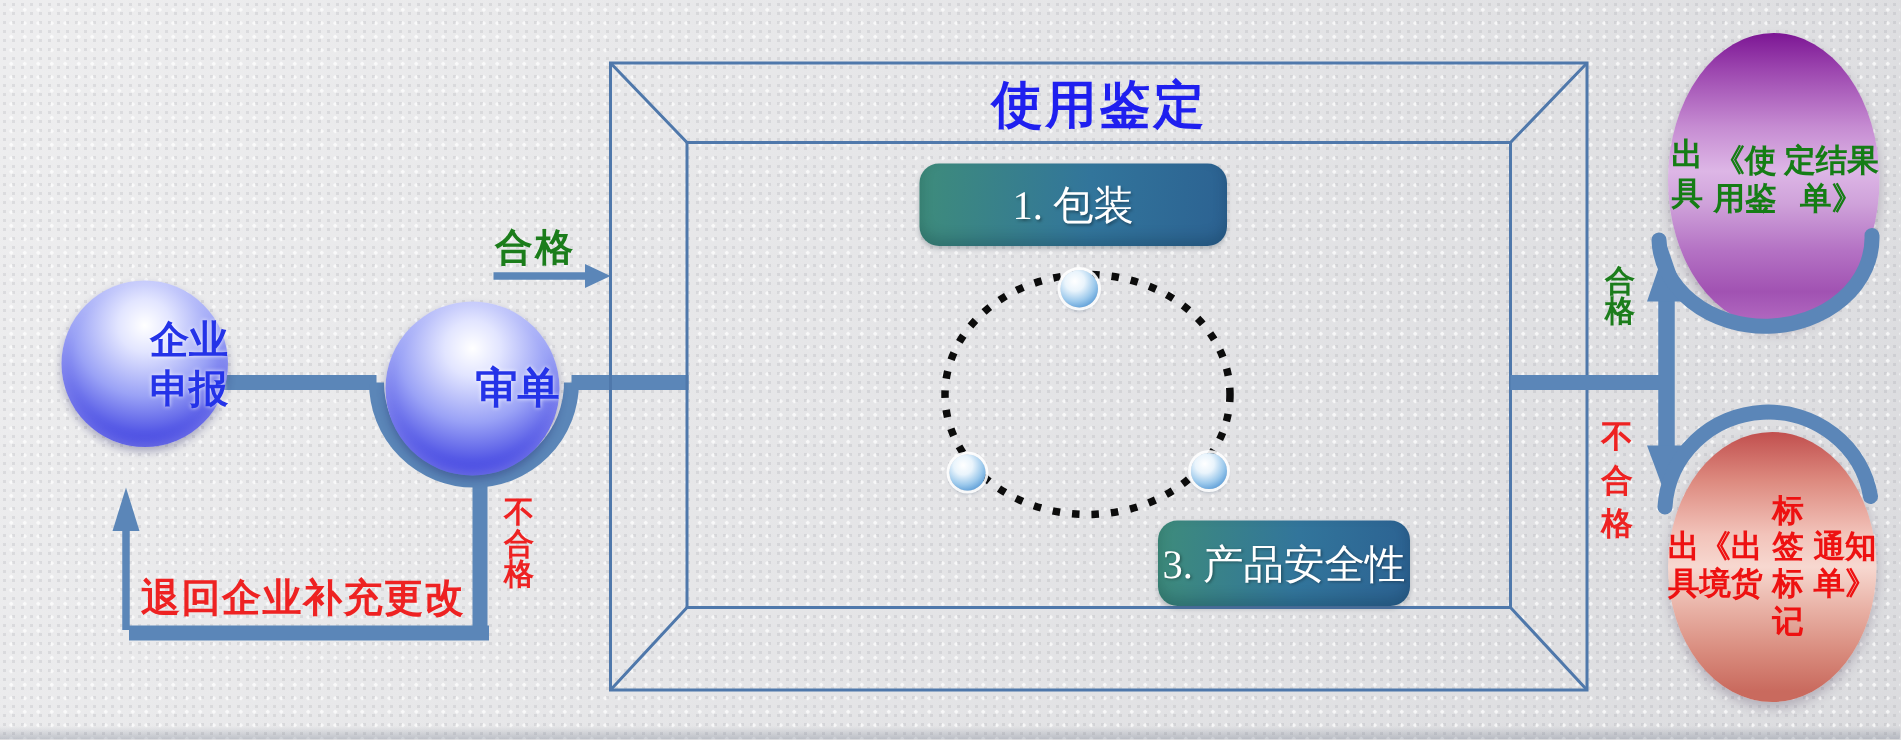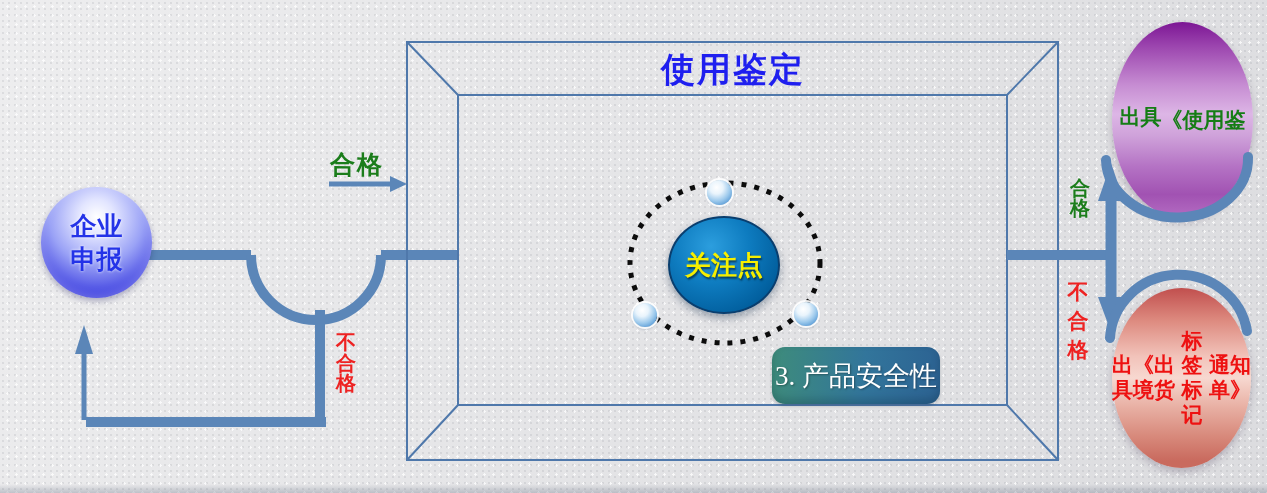--- a/index.html
+++ b/index.html
@@ -26,21 +26,21 @@
 
   .abs{position:absolute;z-index:2;}
   .page-title{
     left:583px;top:47px;width:300px;text-align:center;
     font-size:34px;font-weight:bold;color:#1f1fef;letter-spacing:2px;
   }
   .sphere{
     border-radius:50%;
     background:radial-gradient(circle at 50% 27%, #ffffff 0%, #e2e5ff 18%, #9aa2f6 48%, #4447e2 78%, #2023c6 97%);
     box-shadow:0 3px 6px rgba(20,20,90,.30), inset 0 -3px 8px rgba(255,255,255,.25);
-    display:flex;align-items:center;justify-content:center;text-align:center;
+    display:flex;align-items:center;justify-content:flex-end;text-align:center;
     color:#2433e8;font-weight:bold;
     text-shadow:0 0 3px rgba(255,255,255,.85);
   }
   .sphere-enterprise{left:41px;top:187px;width:111px;height:111px;font-size:26px;line-height:1.25;}
   .sphere-review{left:257px;top:201px;width:116px;height:116px;font-size:28px;}
   .item-box{
     border-radius:13px;
     background:linear-gradient(94deg,#3e8c7b 0%,#32759b 55%,#2c6292 100%);
     box-shadow:inset 0 -5px 9px rgba(0,30,45,.22), 0 2px 3px rgba(40,60,70,.25);
     color:#ffffff;display:flex;align-items:center;justify-content:center;
@@ -124,46 +124,51 @@
 
   <div class="abs page-title">使用鉴定</div>
 
   <div class="abs sphere sphere-enterprise">
     <div>
       <div>企业</div>
       <div>申报</div>
     </div>
   </div>
 
+  <div class="abs sphere sphere-review">
+    <span>审单</span>
+  </div>
 
+  <div class="abs item-box item-1">
+    <span>1. 包装</span>
+  </div>
   <div class="abs item-box item-3">
     <span>3. 产品安全性</span>
   </div>
 
-  <div class="abs focus-ellipse">
-    <span>关注点</span>
-  </div>
   <div class="abs orbit-dot dot-top"></div>
   <div class="abs orbit-dot dot-bl"></div>
   <div class="abs orbit-dot dot-br"></div>
 
   <div class="result-ellipse result-pass abs">
     <div class="first-line">出具</div>
     <div>《使用鉴</div>
+    <div>定结果单》</div>
   </div>
 
   <div class="result-ellipse result-fail abs">
     <div>出具</div>
     <div>《出境货</div>
     <div>标签标记</div>
     <div>通知单》</div>
   </div>
 
   <div class="abs label pass-left">合格</div>
   <div class="abs vlabel fail-left">不合格</div>
+  <div class="abs label return-note">退回企业补充更改</div>
   <div class="abs vlabel pass-right">合格</div>
   <div class="abs vlabel fail-right">不合格</div>
 
   <svg class="layer top" viewBox="0 0 1267 493">
     <path class="shaft" d="M1111 196 V302"></path>
     <polygon class="head" points="1098,201 1124,201 1111,163"></polygon>
     <polygon class="head" points="1098,297 1124,297 1111,332"></polygon>
     <path class="swoosh" d="M1106 160 A71 59 0 0 0 1248 157"></path>
     <path class="swoosh" d="M1110 338 A69 67 0 0 1 1247 331"></path>
   </svg>

